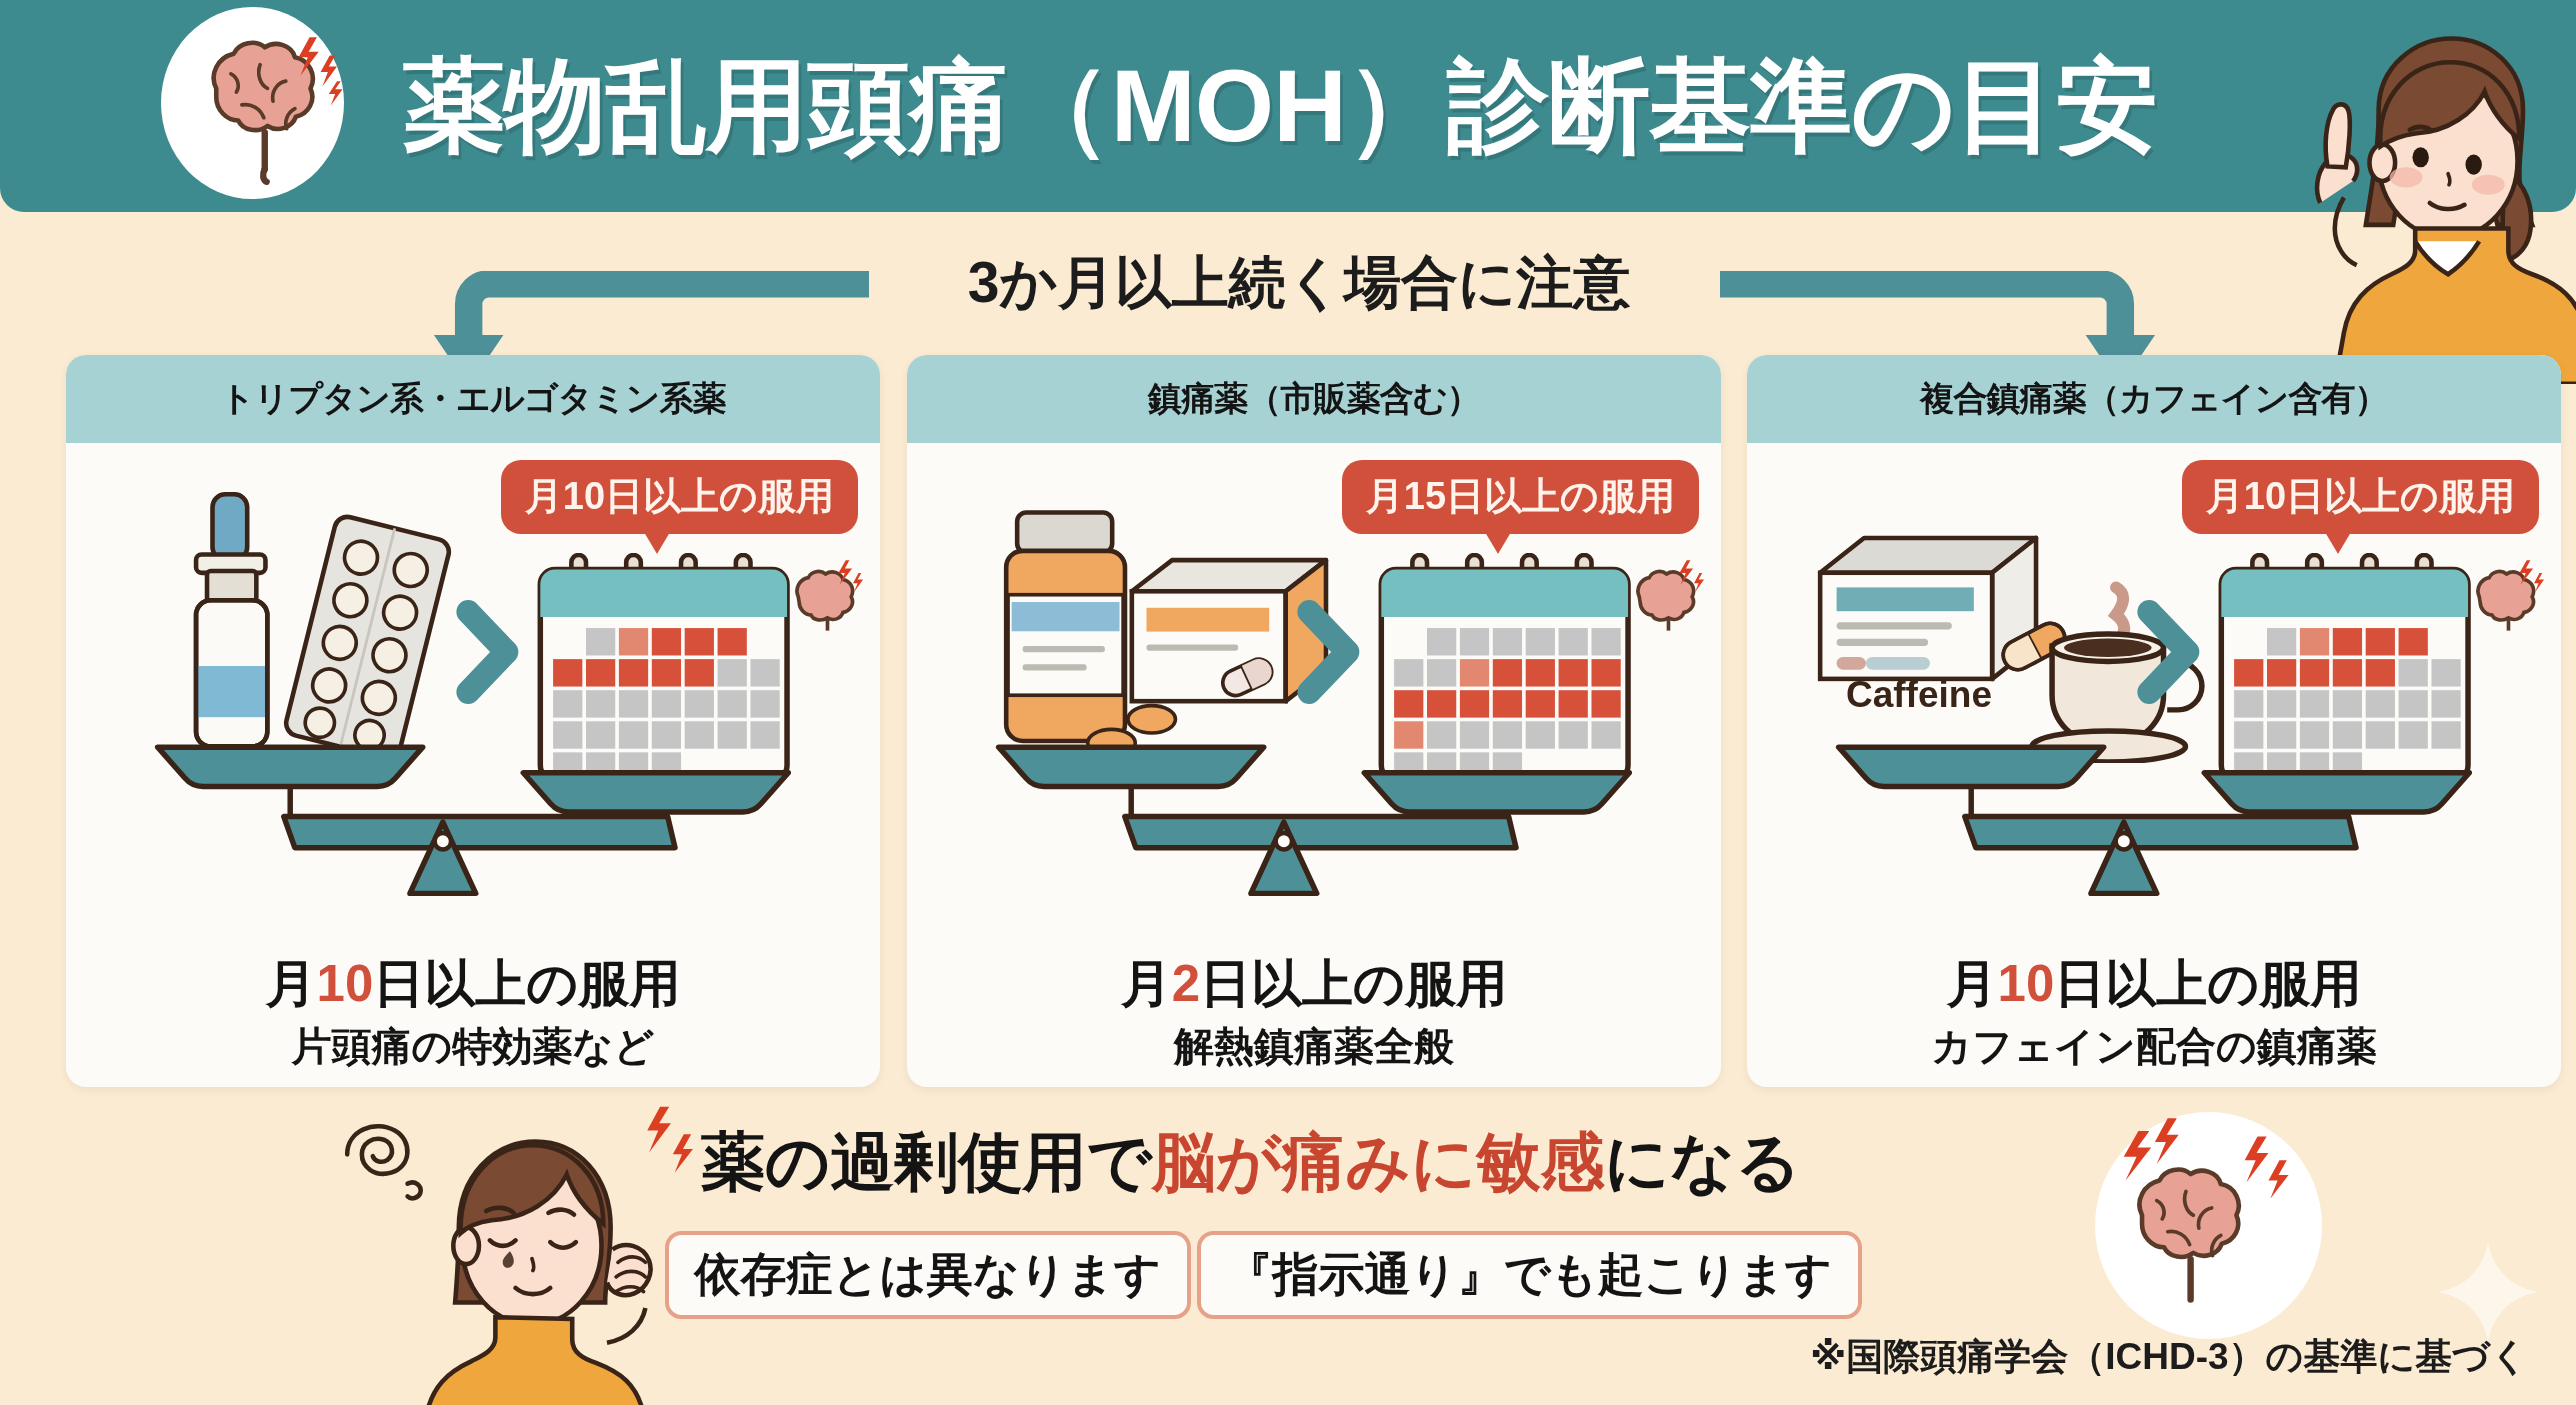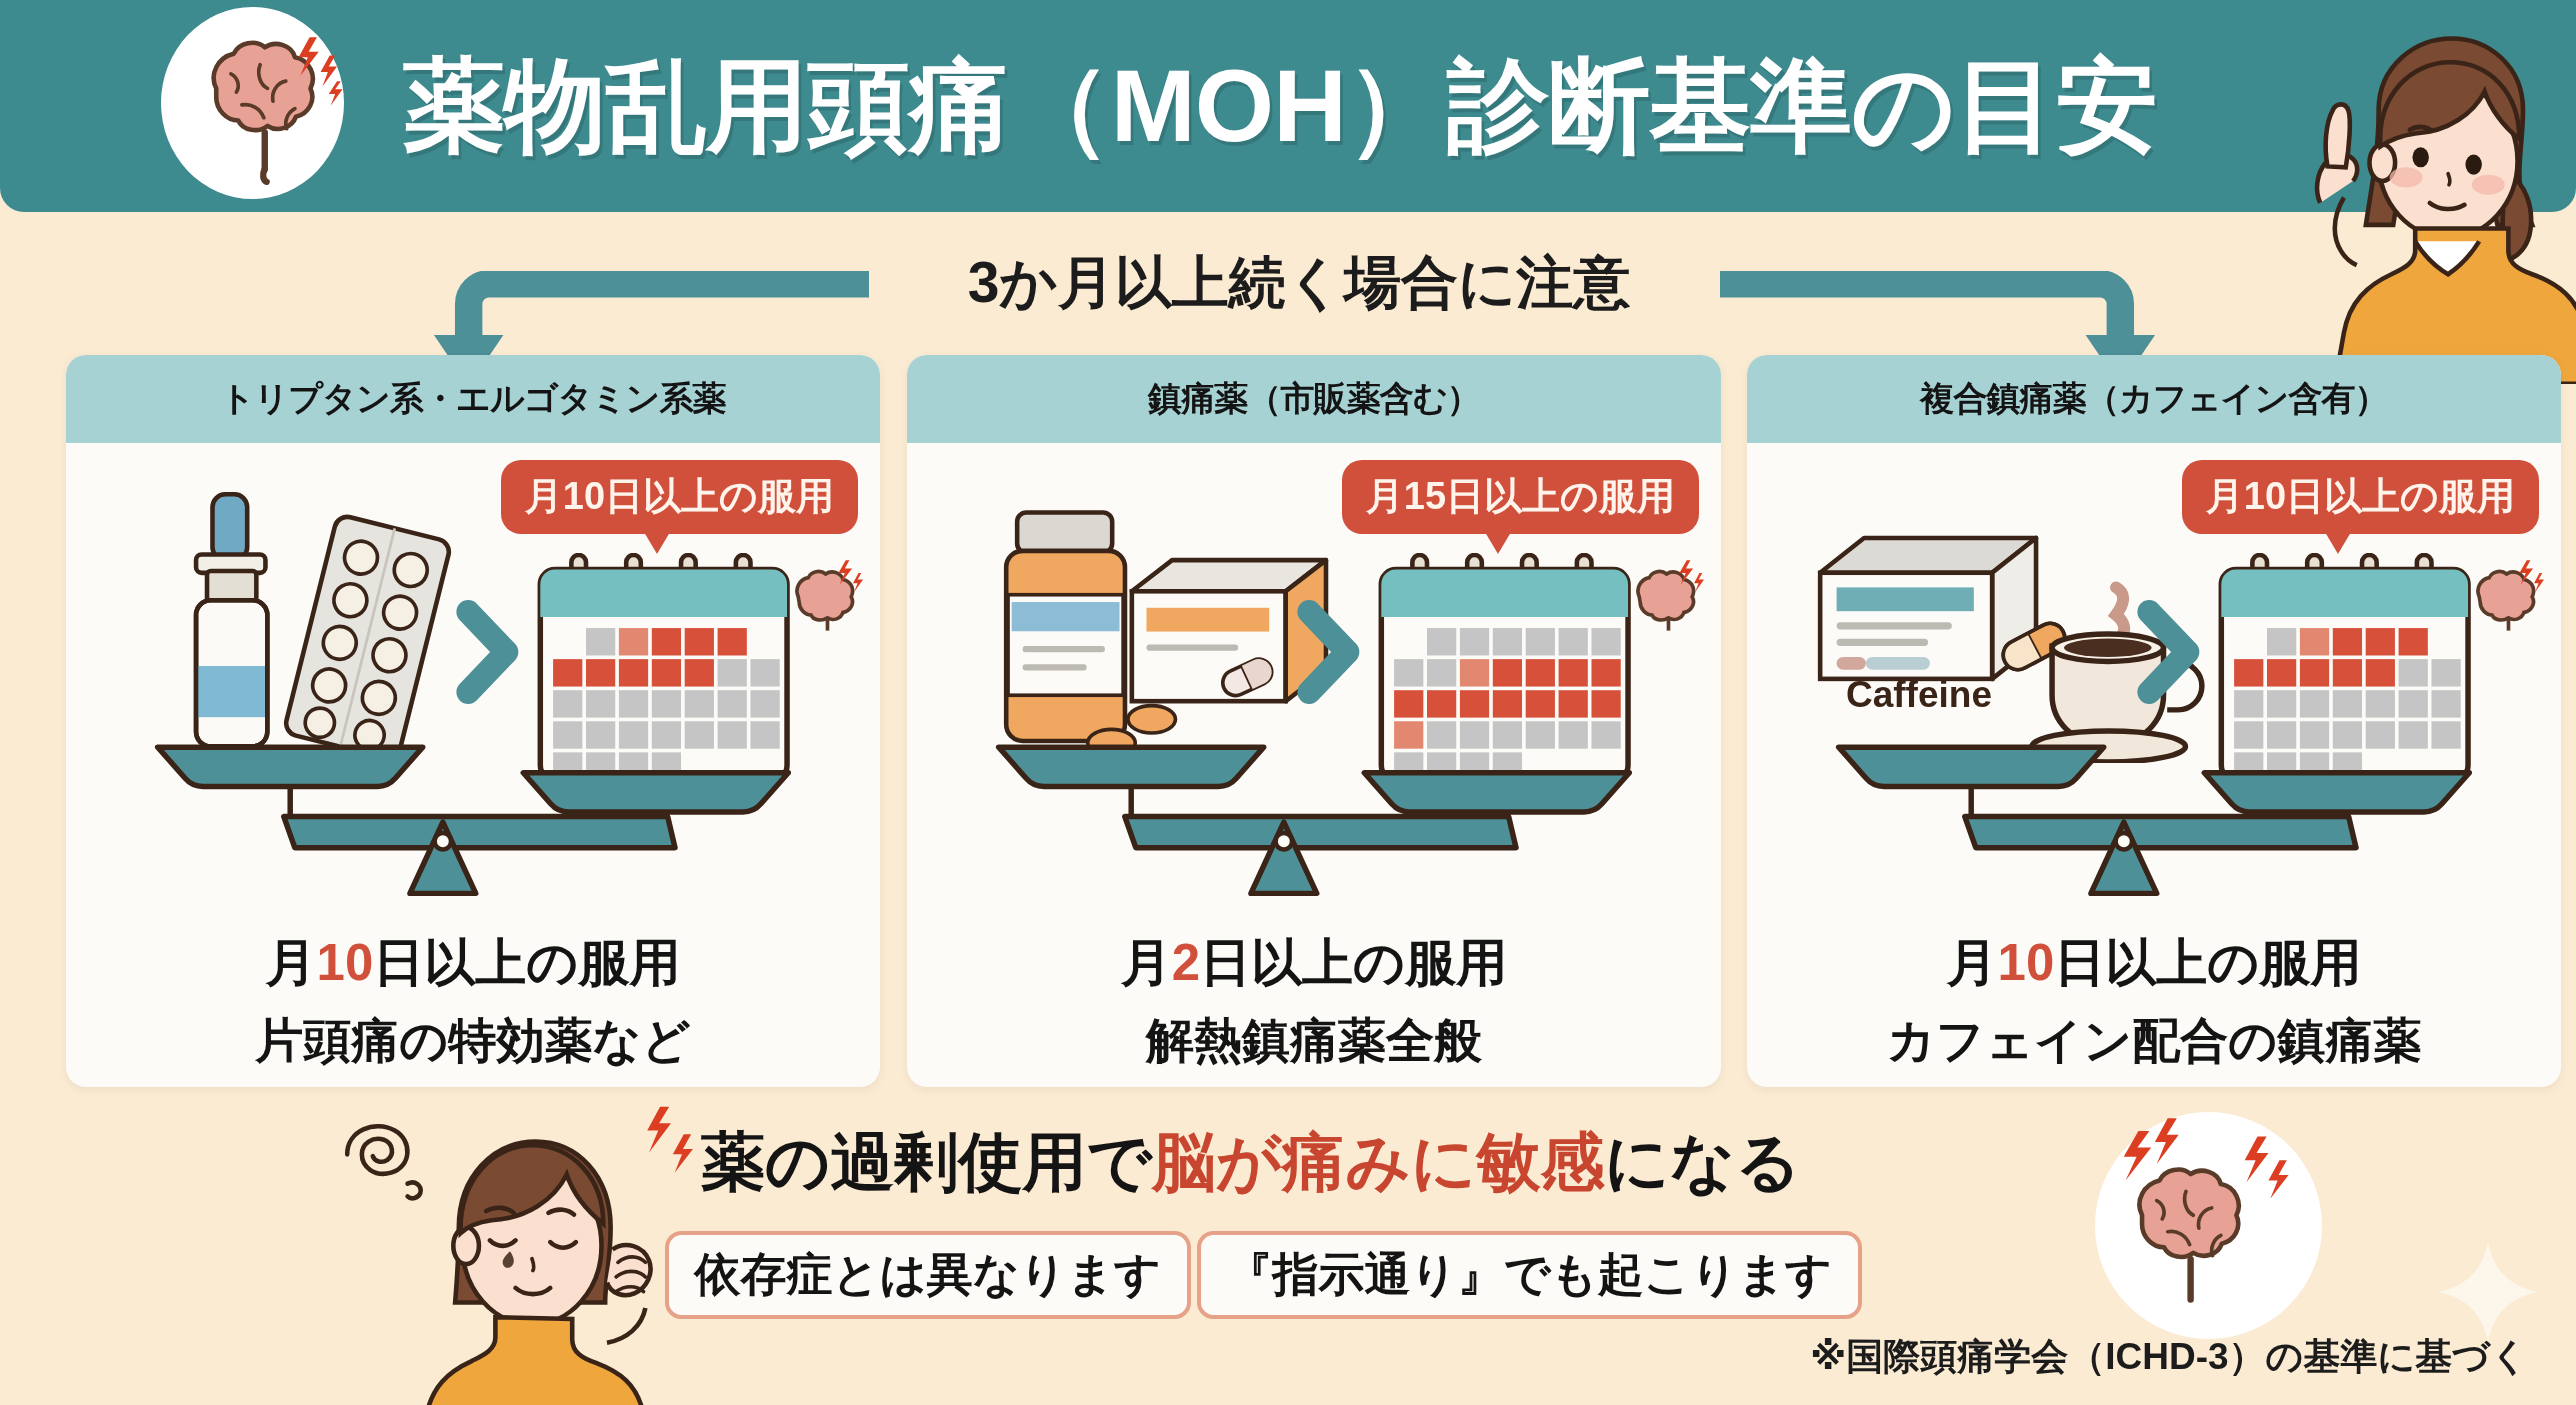--- a/index.html
+++ b/index.html
@@ -78,22 +78,22 @@
     border-top: 27.4px solid #D1503C;
   }
 
   .summary { position: absolute; left: 0; bottom: 16.5px; width: 100%; text-align: center; }
   .summary-main {
     font-size: 51px; font-weight: 700; color: #141414;
     white-space: nowrap; line-height: 1.18;
   }
   .summary-main .hl { color: #D1503C; }
   .summary-sub {
-    font-size: 48px; font-weight: 700; color: #141414;
-    white-space: nowrap; line-height: 1.25; margin-top: 17px;
+    font-size: 40px; font-weight: 700; color: #141414;
+    white-space: nowrap; line-height: 1.25; margin-top: 6px;
   }
 
   .caffeine-label {
     position: absolute; left: 99px; top: 231px;
     font-size: 37px; font-weight: 700; color: #3A2418;
   }
 
   
   #bottom-headline {
     position: absolute; left: 701px; top: 1118px; width: 1354px; height: 88px;

